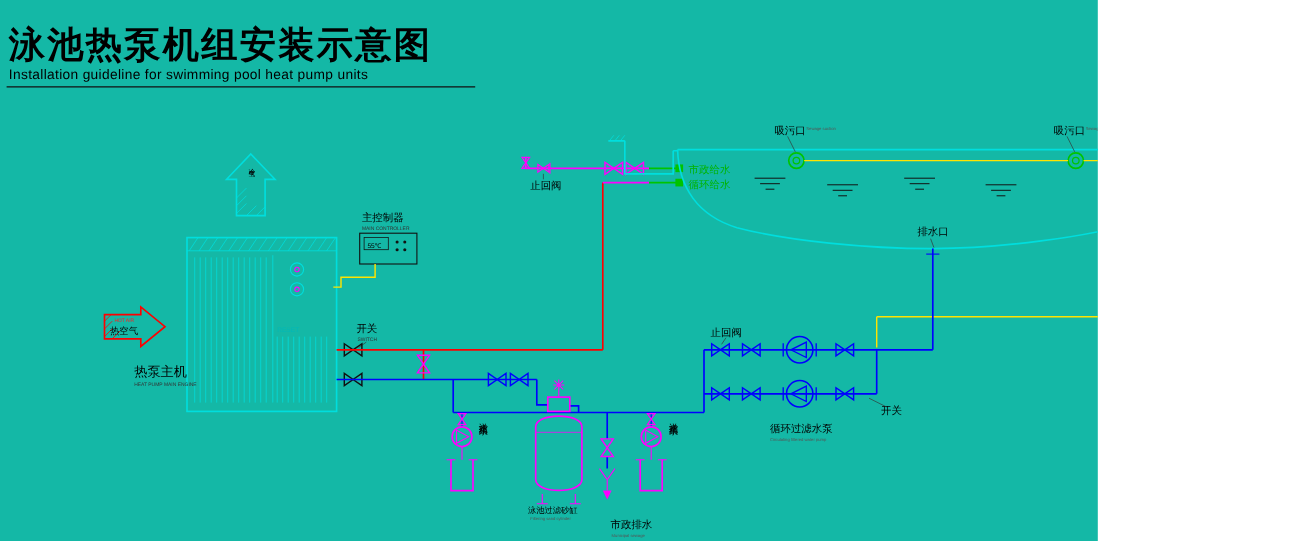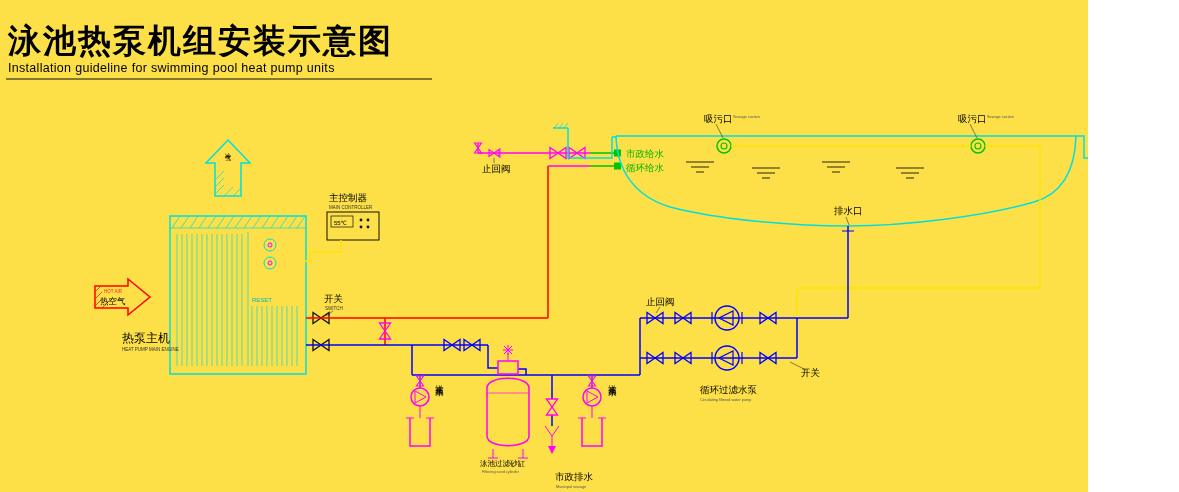--- a/index.html
+++ b/index.html
@@ -1,16 +1,16 @@
 <!DOCTYPE html>
 <html><head>
 <meta charset="utf-8">
 <style>
   html,body{margin:0;padding:0;background:#fff;}
-  .stage{position:relative;width:1088px;height:492px;background:#fde047;overflow:hidden;}
+  .stage{position:relative;width:998px;height:492px;background:#14b8a6;overflow:hidden;}
   svg{display:block;}
   svg text{fill:#000;stroke:none;font-family:"Liberation Sans",sans-serif;}
   svg path,svg rect,svg circle,svg polygon,svg line,svg polyline{fill:none;stroke-width:1.5;}
   .tz{font-size:33px;font-weight:bold;letter-spacing:2px;}
   .te{font-size:12.5px;letter-spacing:.3px;}
   .l9{font-size:9.5px;}
   .l8{font-size:8.5px;}
   .l75{font-size:7.5px;}
   .l6{font-size:6px;}
   .l45{font-size:4.5px;fill:#333;}

